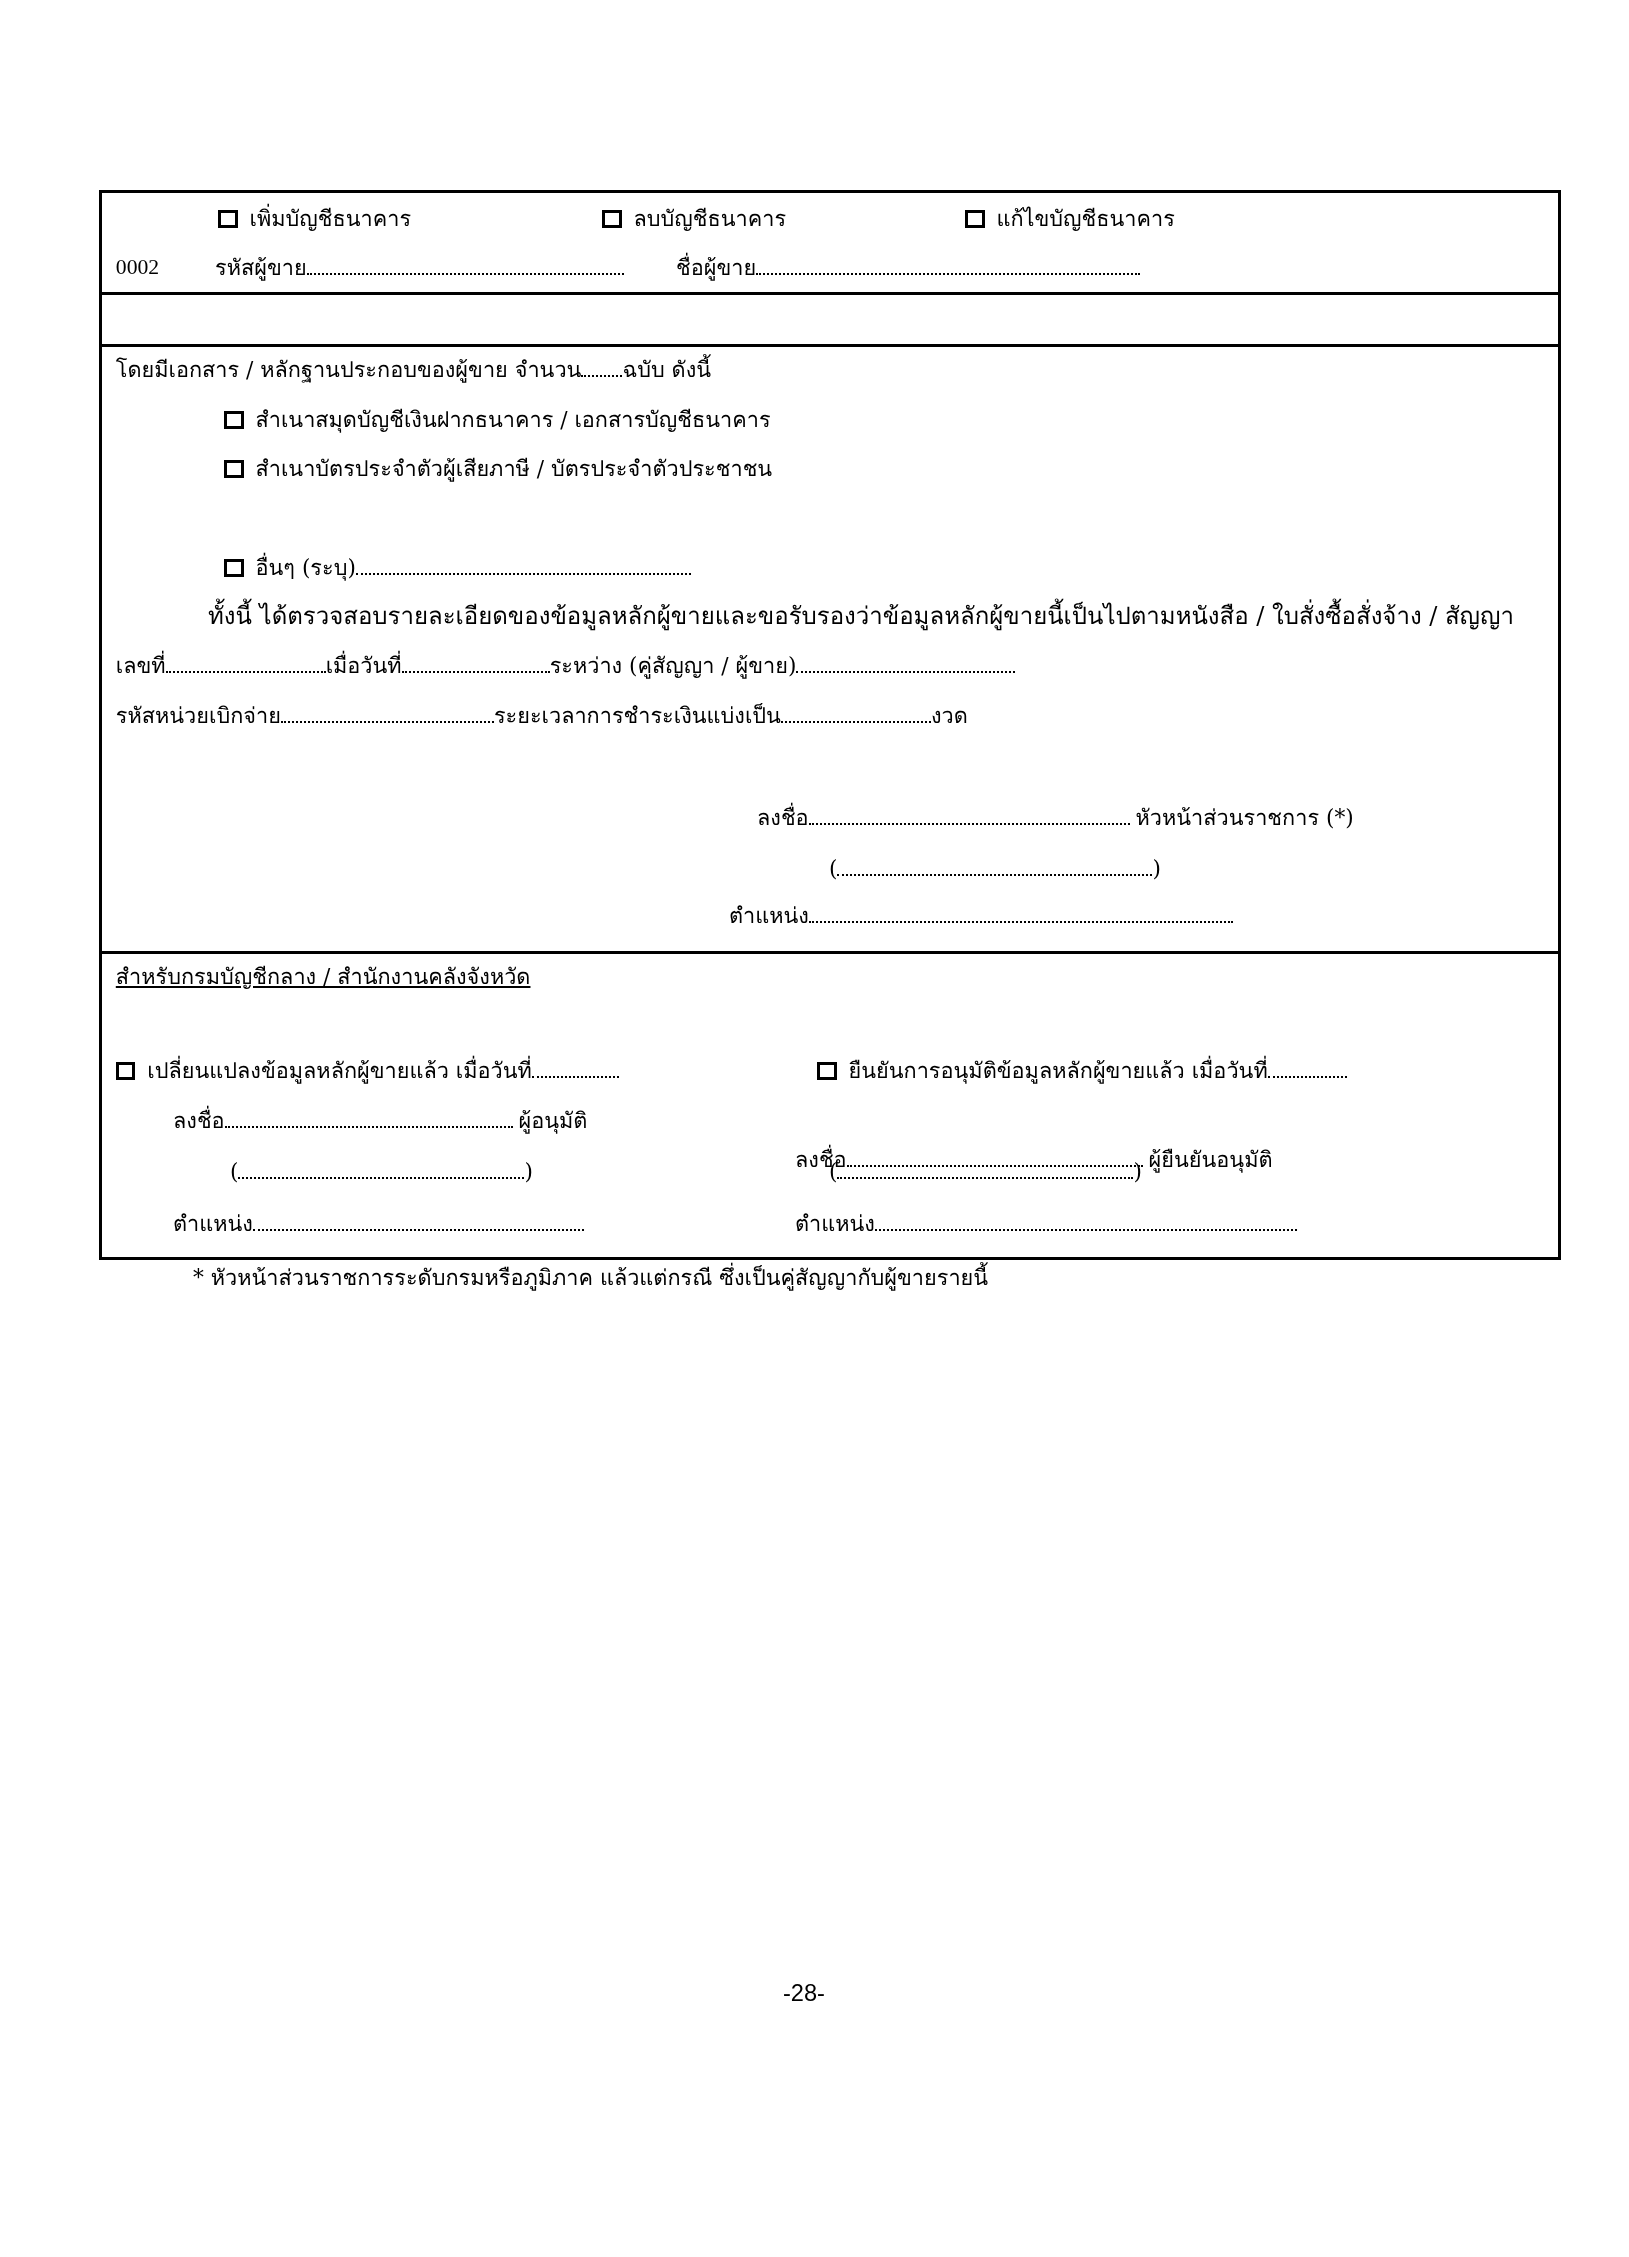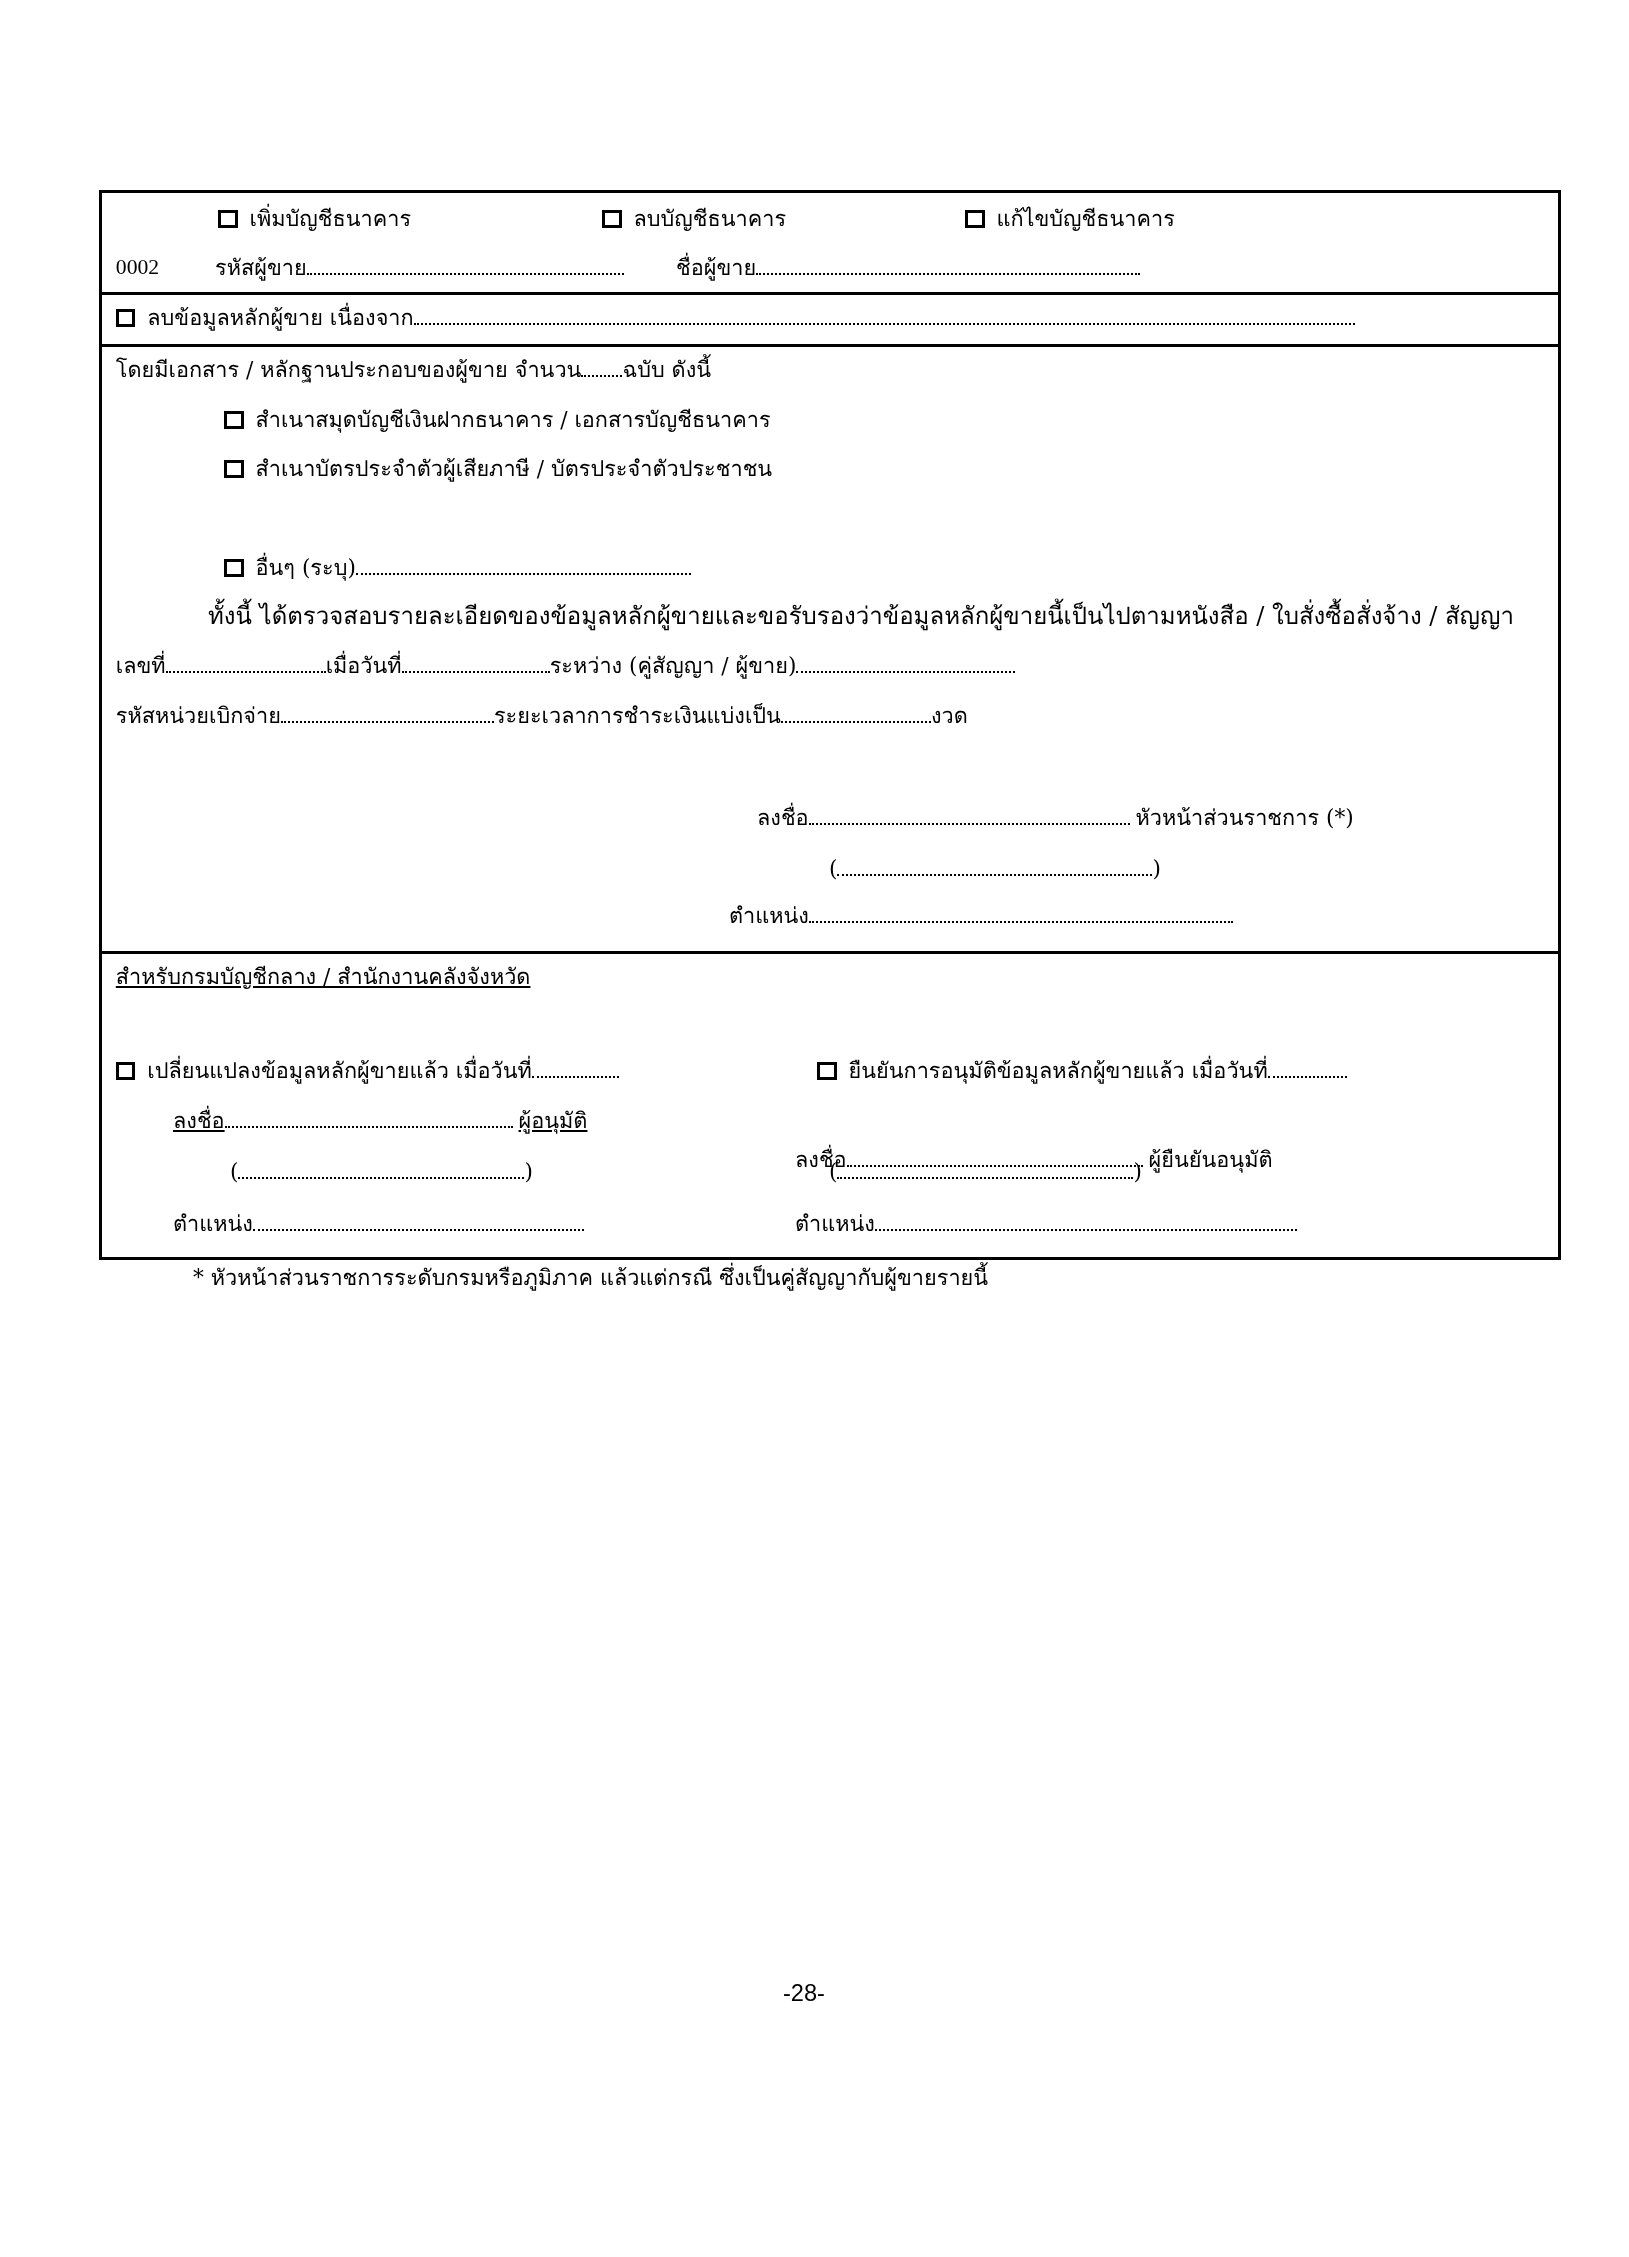--- a/index.html
+++ b/index.html
@@ -46,23 +46,20 @@
     <div class="t" style="left:13.8px; top:61px; font-family:'Liberation Serif', serif;">0002</div>
     <div class="t" style="left:113px; top:61px;">
       <span>รหัสผู้ขาย</span><span class="dots" style="width:317px;"></span>
     </div>
     <div class="t" style="left:574px; top:61px;">
       <span>ชื่อผู้ขาย</span><span class="dots" style="width:384px;"></span>
     </div>
 
     <div class="hline" style="top:99px;"></div>
 
-    <div class="t" style="left:13.8px; top:111px;">
-      <span class="cb"></span><span>ลบข้อมูลหลักผู้ขาย เนื่องจาก</span><span class="dots" style="width:941px;"></span>
-    </div>
 
     <div class="hline" style="top:151px;"></div>
 
     <div class="t" style="left:13.8px; top:163px;">
       <span>โดยมีเอกสาร / หลักฐานประกอบของผู้ขาย จำนวน</span><span class="dots" style="width:41px;"></span><span>ฉบับ ดังนี้</span>
     </div>
 
     <div class="t" style="left:122px; top:213px;">
       <span class="cb"></span><span>สำเนาสมุดบัญชีเงินฝากธนาคาร / เอกสารบัญชีธนาคาร</span>
     </div>
@@ -93,21 +90,21 @@
       <span>ตำแหน่ง</span><span class="dots" style="width:424px;"></span>
     </div>
 
     <div class="hline" style="top:758px;"></div>
 
     <div class="t uline" style="left:13.8px; top:770px;">สำหรับกรมบัญชีกลาง / สำนักงานคลังจังหวัด</div>
 
     <div class="t" style="left:13.8px; top:864px;">
       <span class="cb"></span><span>เปลี่ยนแปลงข้อมูลหลักผู้ขายแล้ว เมื่อวันที่</span><span class="dots" style="width:87px;"></span>
     </div>
-    <div class="t" style="left:71px; top:914px;text-decoration:underline;">
+    <div class="t" style="left:71px; top:914px;">
       <span>ลงชื่อ</span><span class="dots" style="width:288px;"></span><span style="margin-left:5.9px;">ผู้อนุมัติ</span>
     </div>
     <div class="t" style="left:128px; top:965px;">
       <span>(</span><span class="dots" style="width:286px;"></span><span>)</span>
     </div>
     <div class="t" style="left:71px; top:1017px;">
       <span>ตำแหน่ง</span><span class="dots" style="width:331px;"></span>
     </div>
 
     <div class="t" style="left:715px; top:864px;">

